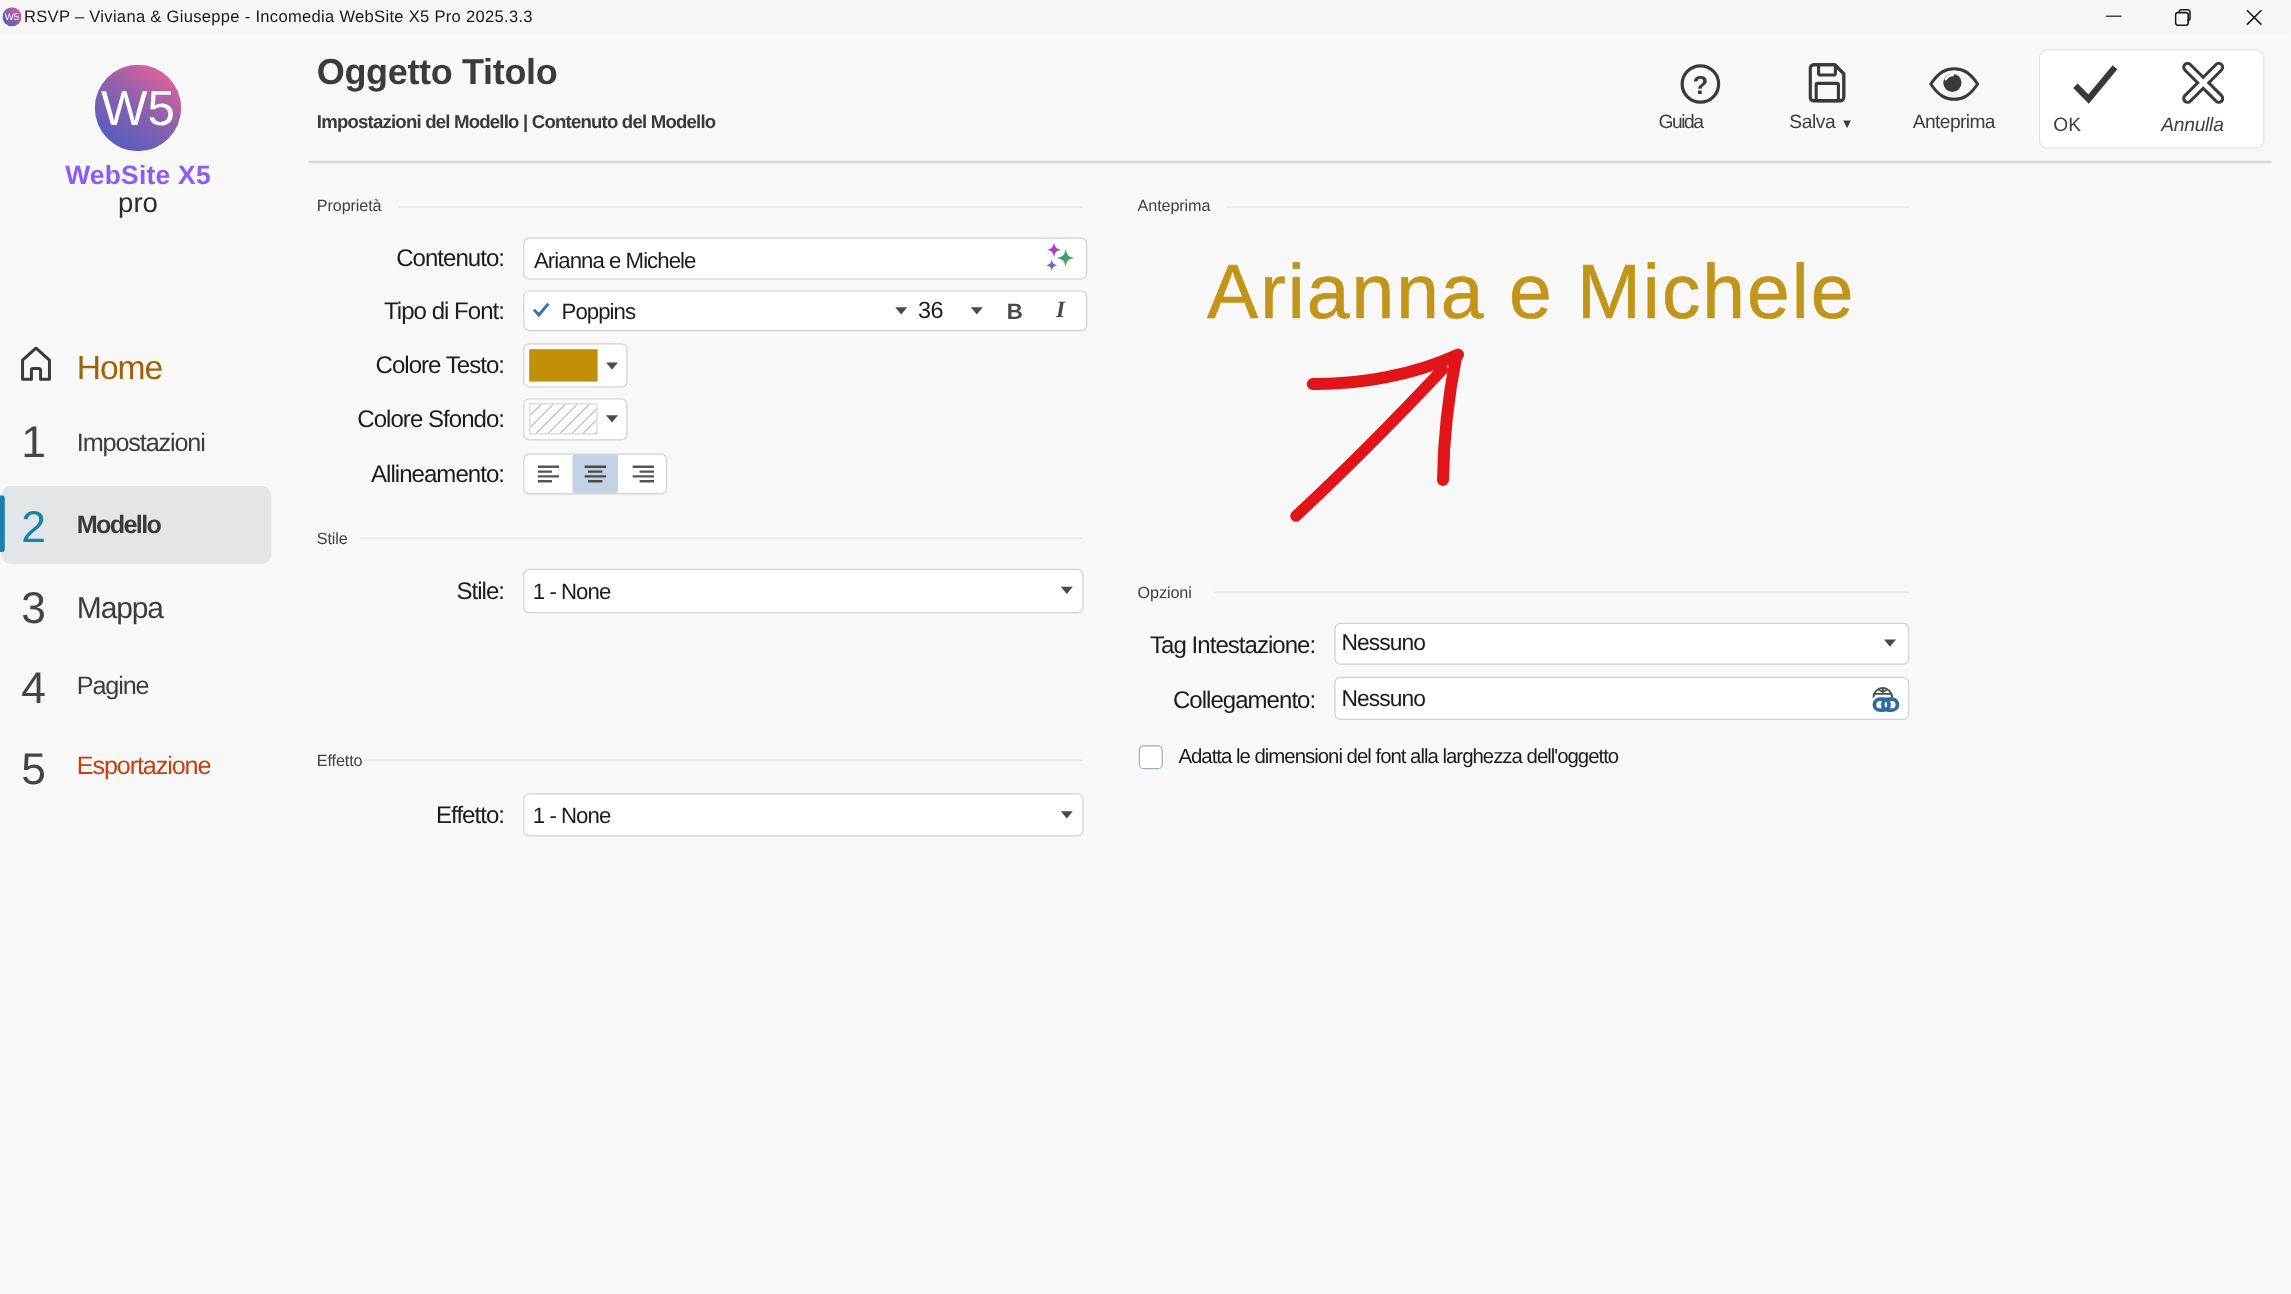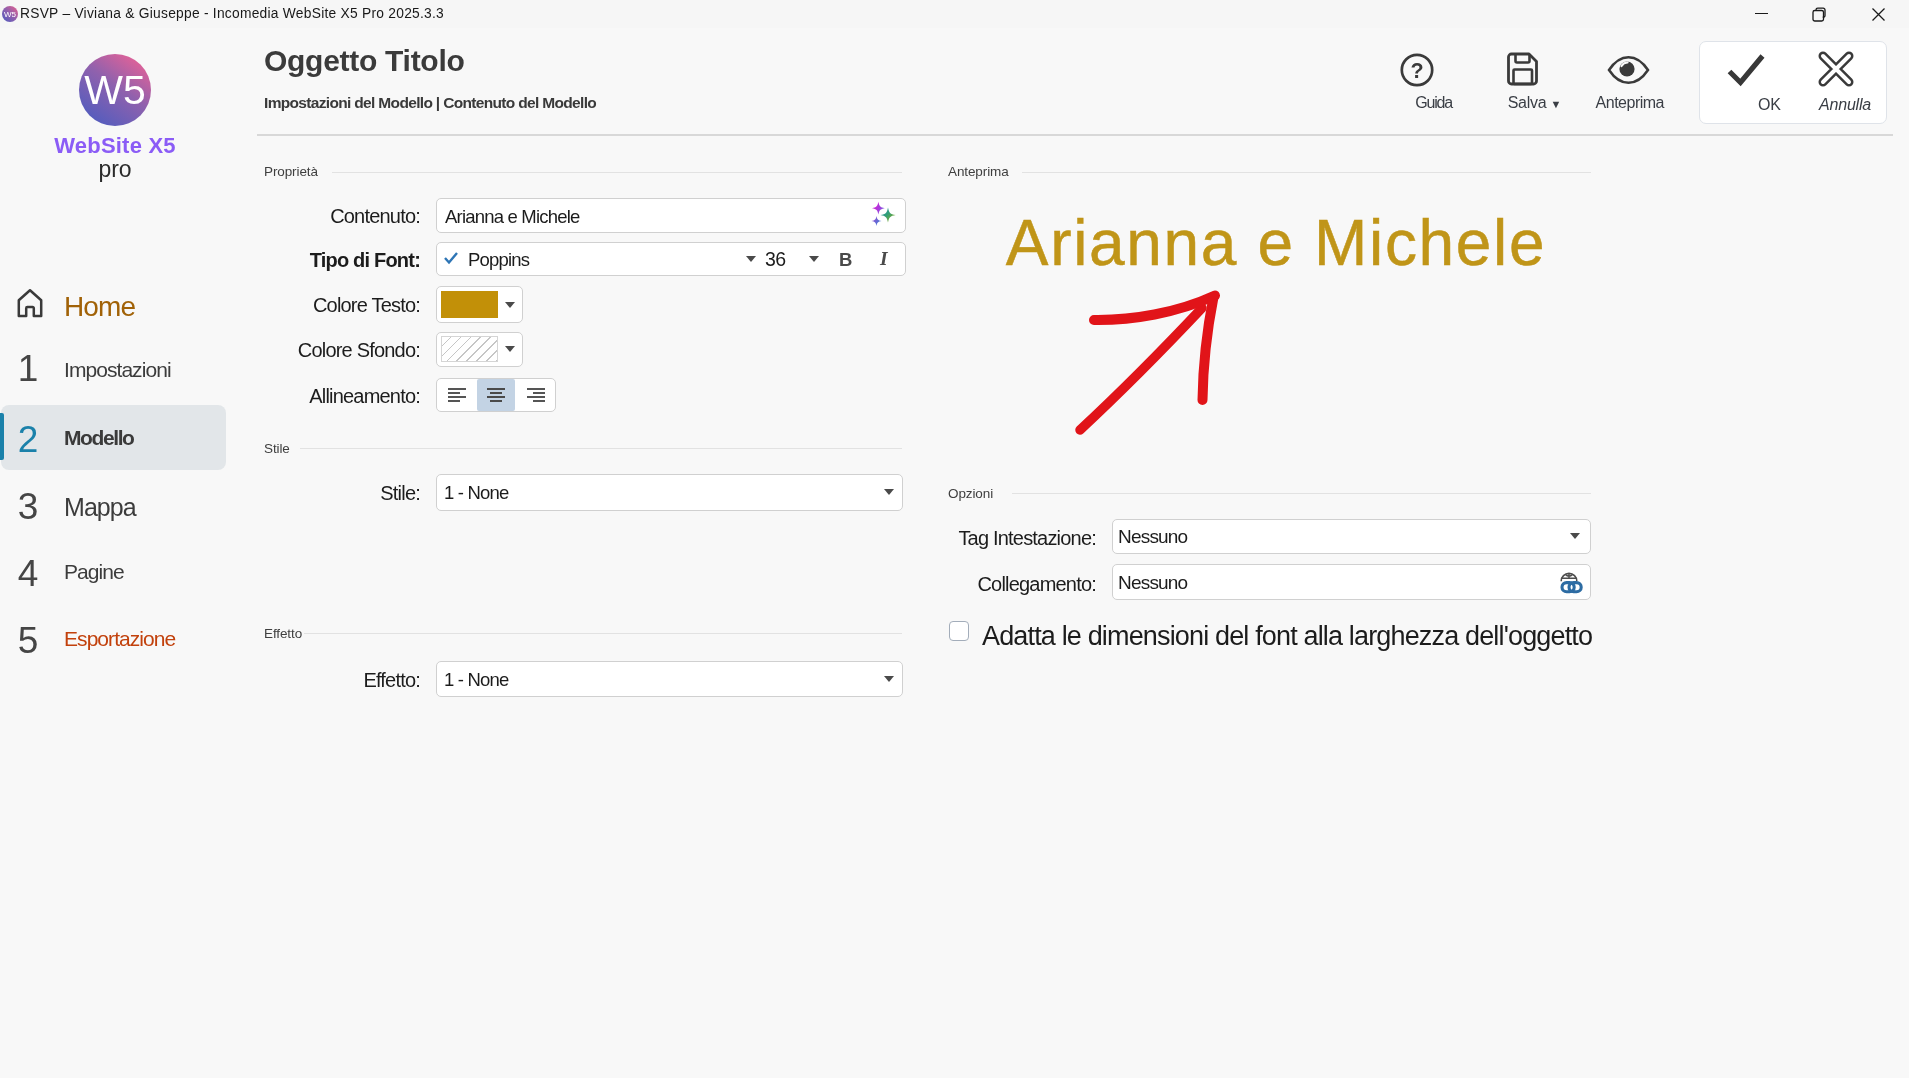--- a/index.html
+++ b/index.html
@@ -3,21 +3,21 @@
 <meta charset="utf-8">
 <style>
   * { margin:0; padding:0; box-sizing:border-box; }
   html,body { width:1909px; height:1078px; background:#f8f8f8; font-family:"Liberation Sans", sans-serif; overflow:hidden; }
   .abs { position:absolute; }
   .lbl { position:absolute; color:#1c1c1c; font-size:20px; letter-spacing:-0.8px; white-space:nowrap; }
   .sec { position:absolute; color:#3f3f3f; font-size:13.5px; letter-spacing:-0.1px; white-space:nowrap; }
   .secline { position:absolute; height:1px; background:#e2e2e2; }
   .box { position:absolute; background:#fff; border:1px solid #d0d0d0; border-radius:5px; }
   .caret { position:absolute; width:0; height:0; border-left:5px solid transparent; border-right:5px solid transparent; border-top:6px solid #4a4a4a; }
-  .tblbl { position:absolute; color:#3a3e45; font-size:16px; text-align:right; white-space:nowrap; }
+  .tblbl { position:absolute; color:#3a3e45; font-size:16px; text-align:left; white-space:nowrap; }
 </style>
 </head>
 <body>
 
 <div class="abs" style="left:0;top:0;width:1909px;height:28px;background:#f6f6f6;"></div>
 <svg class="abs" style="left:2px;top:6px;" width="16" height="16" viewBox="0 0 16 16">
   <defs>
       <linearGradient id="tg" x1="1" y1="0" x2="0" y2="1">
     <stop offset="0" stop-color="#e8618c"></stop>
         <stop offset="0.5" stop-color="#8e5fae"></stop>
@@ -131,21 +131,21 @@
         <stop offset="1" stop-color="#3a7fd4"></stop>
       </linearGradient>
   </defs>
   <g>
   <path transform="translate(12.4,10.2)" d="M0 -6.4 C0.9 -1.8 1.8 -0.9 6.4 0 C1.8 0.9 0.9 1.8 0 6.4 C-0.9 1.8 -1.8 0.9 -6.4 0 C-1.8 -0.9 -0.9 -1.8 0 -6.4 Z" fill="url(#spA)"></path>
   <path transform="translate(22,17)" d="M0 -7.6 C1.05 -2.1 2.1 -1.05 7.6 0 C2.1 1.05 1.05 2.1 0 7.6 C-1.05 2.1 -2.1 1.05 -7.6 0 C-2.1 -1.05 -1.05 -2.1 0 -7.6 Z" fill="url(#spB)"></path>
   <path transform="translate(10.5,23)" d="M0 -5 C0.7 -1.4 1.4 -0.7 5 0 C1.4 0.7 0.7 1.4 0 5 C-0.7 1.4 -1.4 0.7 -5 0 C-1.4 -0.7 -0.7 -1.4 0 -5 Z" fill="url(#spC)"></path>
   </g>
 </svg>
 
-<div class="lbl" style="left:200px;top:249px;width:220px;text-align:right;font-weight:bold;">Tipo di Font:</div>
+<div class="lbl" style="left:200px;top:249px;width:220px;text-align:right;">Tipo di Font:</div>
 <div class="box" style="left:436px;top:242px;width:470px;height:34px;"></div>
 <svg class="abs" style="left:443px;top:251px;" width="16" height="14" viewBox="0 0 16 14">
   <path d="M2 7 L6 11.5 L14 2" fill="none" stroke="#2e75b5" stroke-width="2.4"></path>
 </svg>
 <div class="lbl" style="left:468px;top:249px;font-size:18.5px;">Poppins</div>
 <div class="caret" style="left:746px;top:256px;"></div>
 <div class="lbl" style="left:765px;top:248px;font-size:19.5px;letter-spacing:-0.5px;">36</div>
 <div class="caret" style="left:809px;top:256px;"></div>
 <div class="lbl" style="left:839px;top:249px;font-size:18.5px;font-weight:700;color:#4a4a4a;">B</div>
 <div class="lbl" style="left:880px;top:248px;font-size:19.5px;font-style:italic;font-family:'Liberation Serif',serif;font-weight:700;color:#4a4a4a;">I</div>
@@ -229,13 +229,13 @@
 <svg class="abs" style="left:1558px;top:569px;" width="28" height="25" viewBox="0 0 28 25">
   <path d="M3.2 12.2 a7.8 7.8 0 0 1 15.6 0" fill="none" stroke="#4d4d4d" stroke-width="1.6"></path>
   <path d="M7.8 5.8 C9.4 7.6 12.6 7.6 14.2 5.8 M3.6 9.2 H18.4 M11 4.6 V8.4" fill="none" stroke="#4d4d4d" stroke-width="1.5"></path>
   <g fill="none" stroke="#2d6ca3" stroke-width="3.1">
     <rect x="4" y="13.6" width="12.2" height="9.2" rx="4.6"></rect>
     <rect x="11" y="13.6" width="12.2" height="9.2" rx="4.6"></rect>
   </g>
 </svg>
 
 <div class="abs" style="left:949px;top:621px;width:20px;height:20px;background:#fff;border:1.5px solid #a3adba;border-radius:4px;"></div>
-<div class="lbl" style="left:982px;top:621px;font-size:27px;letter-spacing:-0.84px;">Adatta le dimensioni del font alla larghezza dell'oggetto</div>
+<div class="lbl" style="left:982px;top:621px;font-size:17px;letter-spacing:-0.84px;">Adatta le dimensioni del font alla larghezza dell'oggetto</div>
 
 </body></html>

